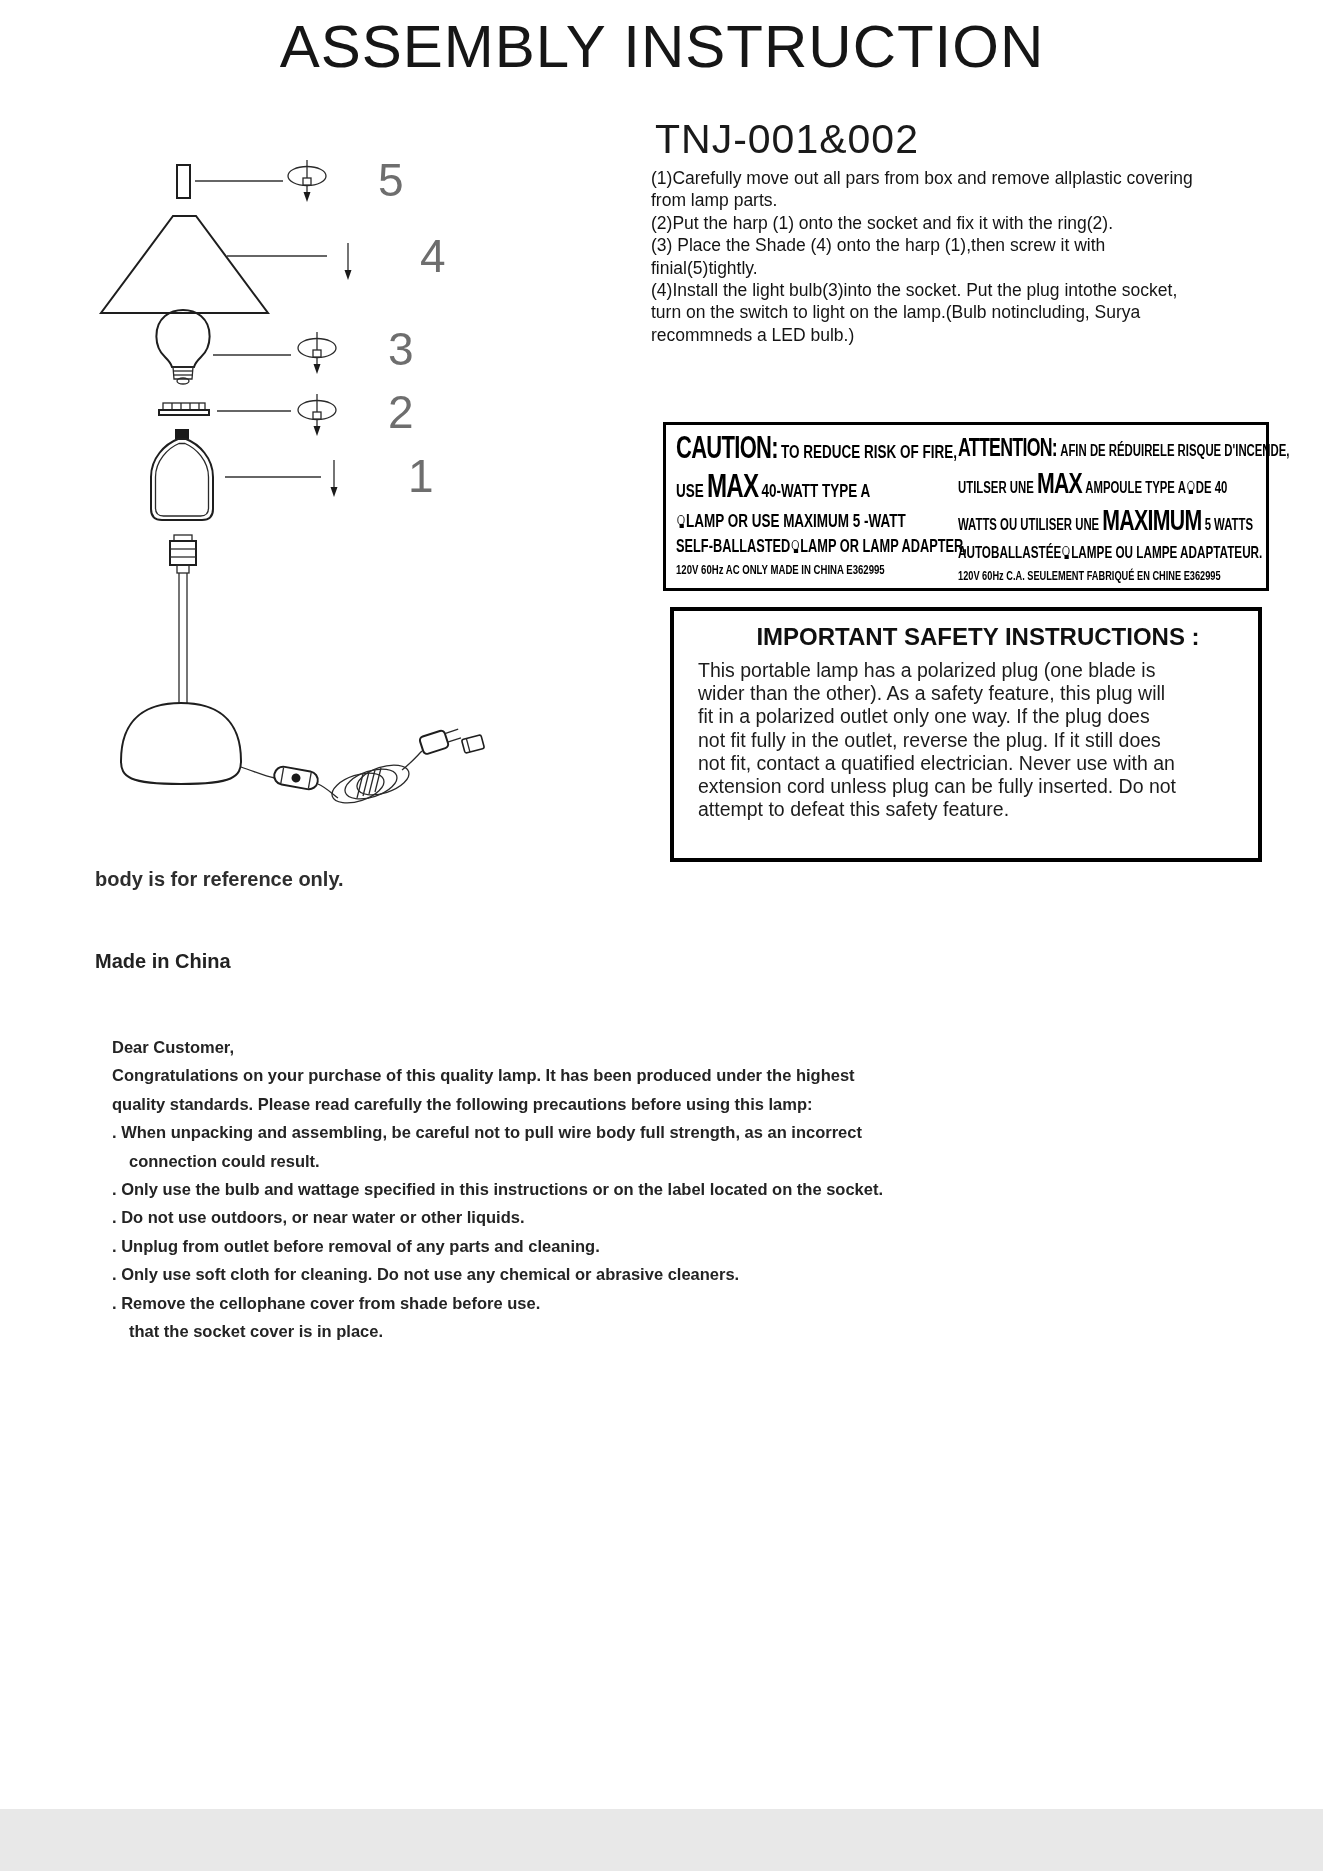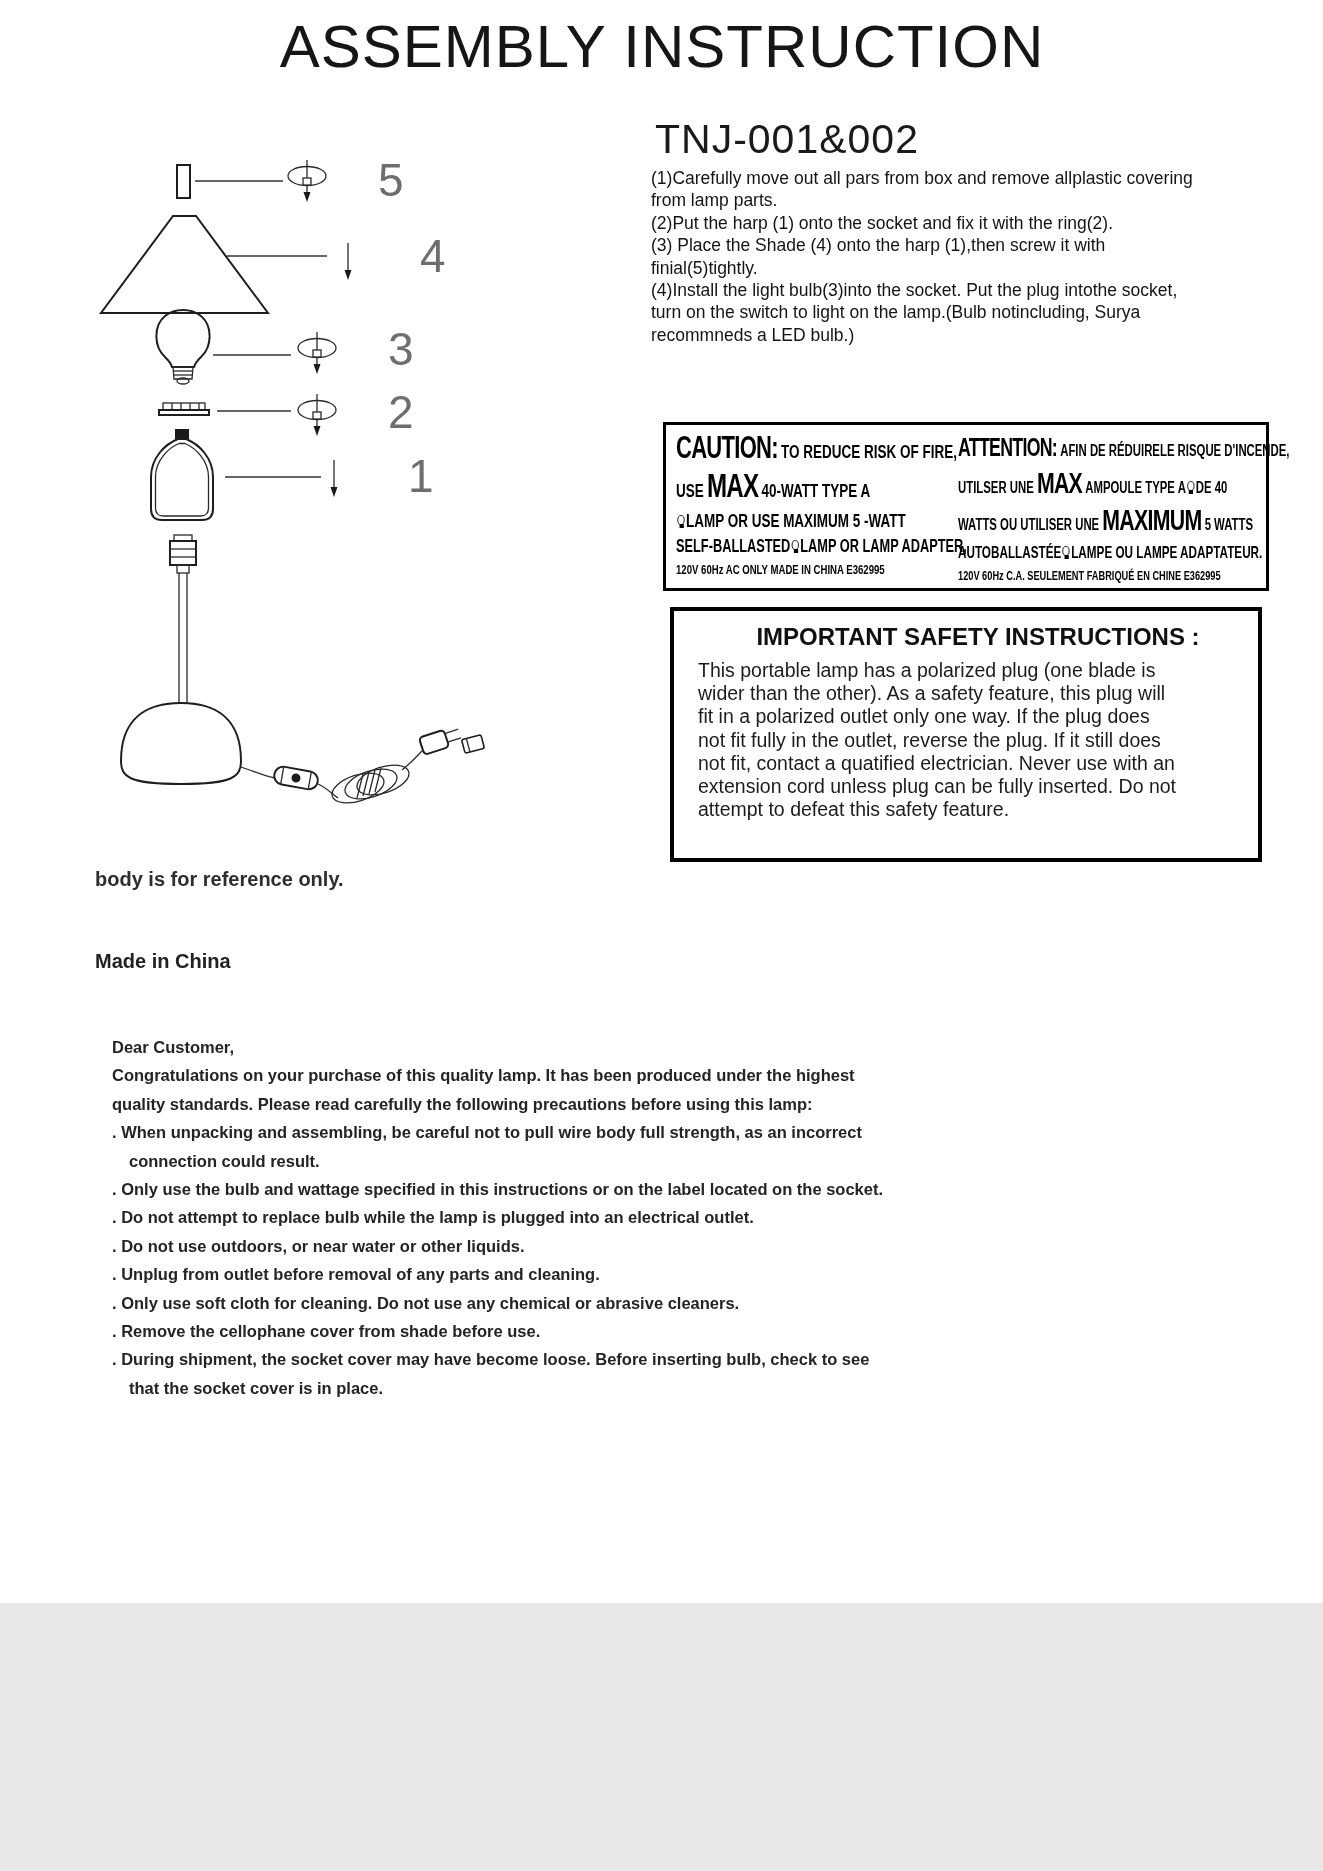--- a/index.html
+++ b/index.html
@@ -1,16 +1,16 @@
 <!DOCTYPE html>
 <html><head>
 <meta charset="utf-8">
 <style>
   html,body{margin:0;padding:0;background:#e8e8e8;}
-  #page{position:relative;width:1323px;height:1603px;background:#ffffff;margin:0 auto;
+  #page{position:relative;width:1323px;height:1809px;background:#ffffff;margin:0 auto;
         font-family:"Liberation Sans",sans-serif;color:#111;overflow:hidden;}
   .abs{position:absolute;}
 
   .title{top:12px;left:62px;width:1200px;text-align:center;font-size:60px;font-weight:400;
          letter-spacing:1px;color:#161616;white-space:nowrap;}
   .model{top:116px;left:655px;font-size:41px;font-weight:400;color:#1a1a1a;letter-spacing:1px;}
 
   .steps{top:167px;left:651px;width:670px;font-size:17.5px;line-height:22.4px;color:#141414;}
   .steps div{white-space:nowrap;}
 
@@ -129,26 +129,24 @@
   </div>
   <div class="abs madein">Made in China</div>
 
   <div class="abs customer">
     <div>Dear Customer,</div>
     <div>Congratulations on your purchase of this quality lamp. It has been produced under the highest</div>
     <div>quality standards. Please read carefully the following precautions before using this lamp:</div>
     <div>. When unpacking and assembling, be careful not to pull wire body full strength, as an incorrect</div>
     <div class="indent">connection could result.</div>
     <div>.  Only use the bulb and wattage specified in this instructions or on the label located on the socket.</div>
-    <div>. Do not attempt to replace bulb while the lamp is plugged into an electrical outlet.</div>
     <div>.  Do not use outdoors, or near water or other liquids.</div>
     <div>. Unplug from outlet before removal of any parts and cleaning.</div>
     <div>.  Only use soft cloth for cleaning. Do not use any chemical or abrasive cleaners.</div>
     <div>. Remove the cellophane cover from shade before use.</div>
-    <div>.  During shipment, the socket cover may have become loose. Before inserting bulb, check to see</div>
     <div class="indent">that the socket cover is in place.</div>
   </div>
 
   <div class="abs diagram">
     <svg viewBox="0 0 460 720" xmlns="http://www.w3.org/2000/svg">
       <defs>
         <g id="screw-icon">
           <line x1="0" y1="-17" x2="0" y2="17" class="thin"></line>
           <polygon points="-3.5,15 3.5,15 0,25" class="fillb"></polygon>
           <ellipse cx="0" cy="-1" rx="19" ry="9.5" class="thin"></ellipse>

